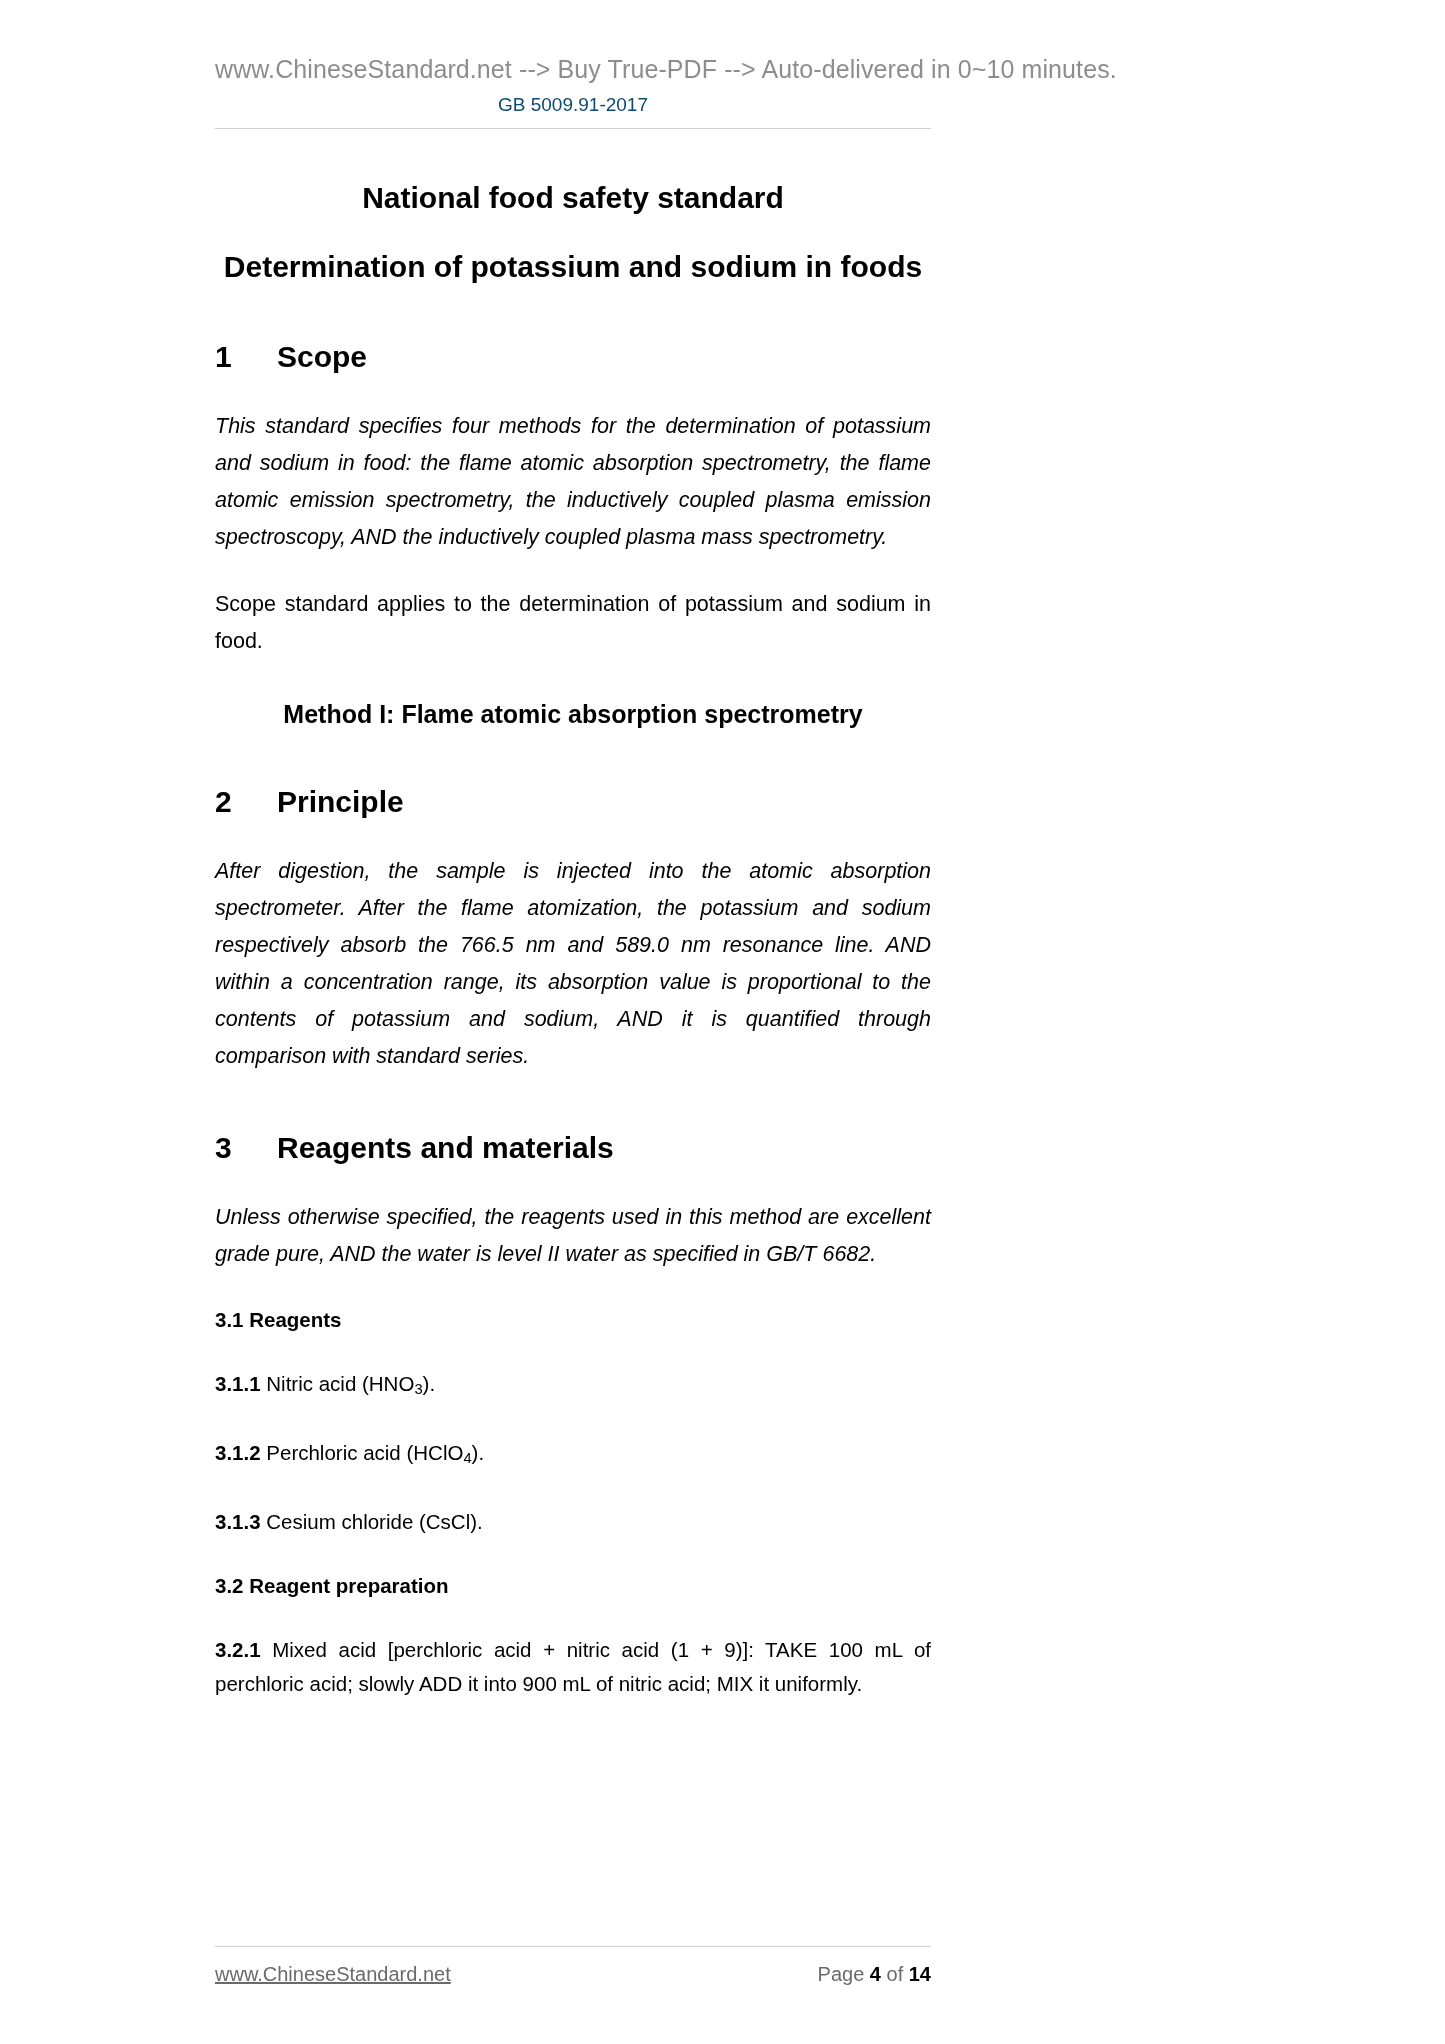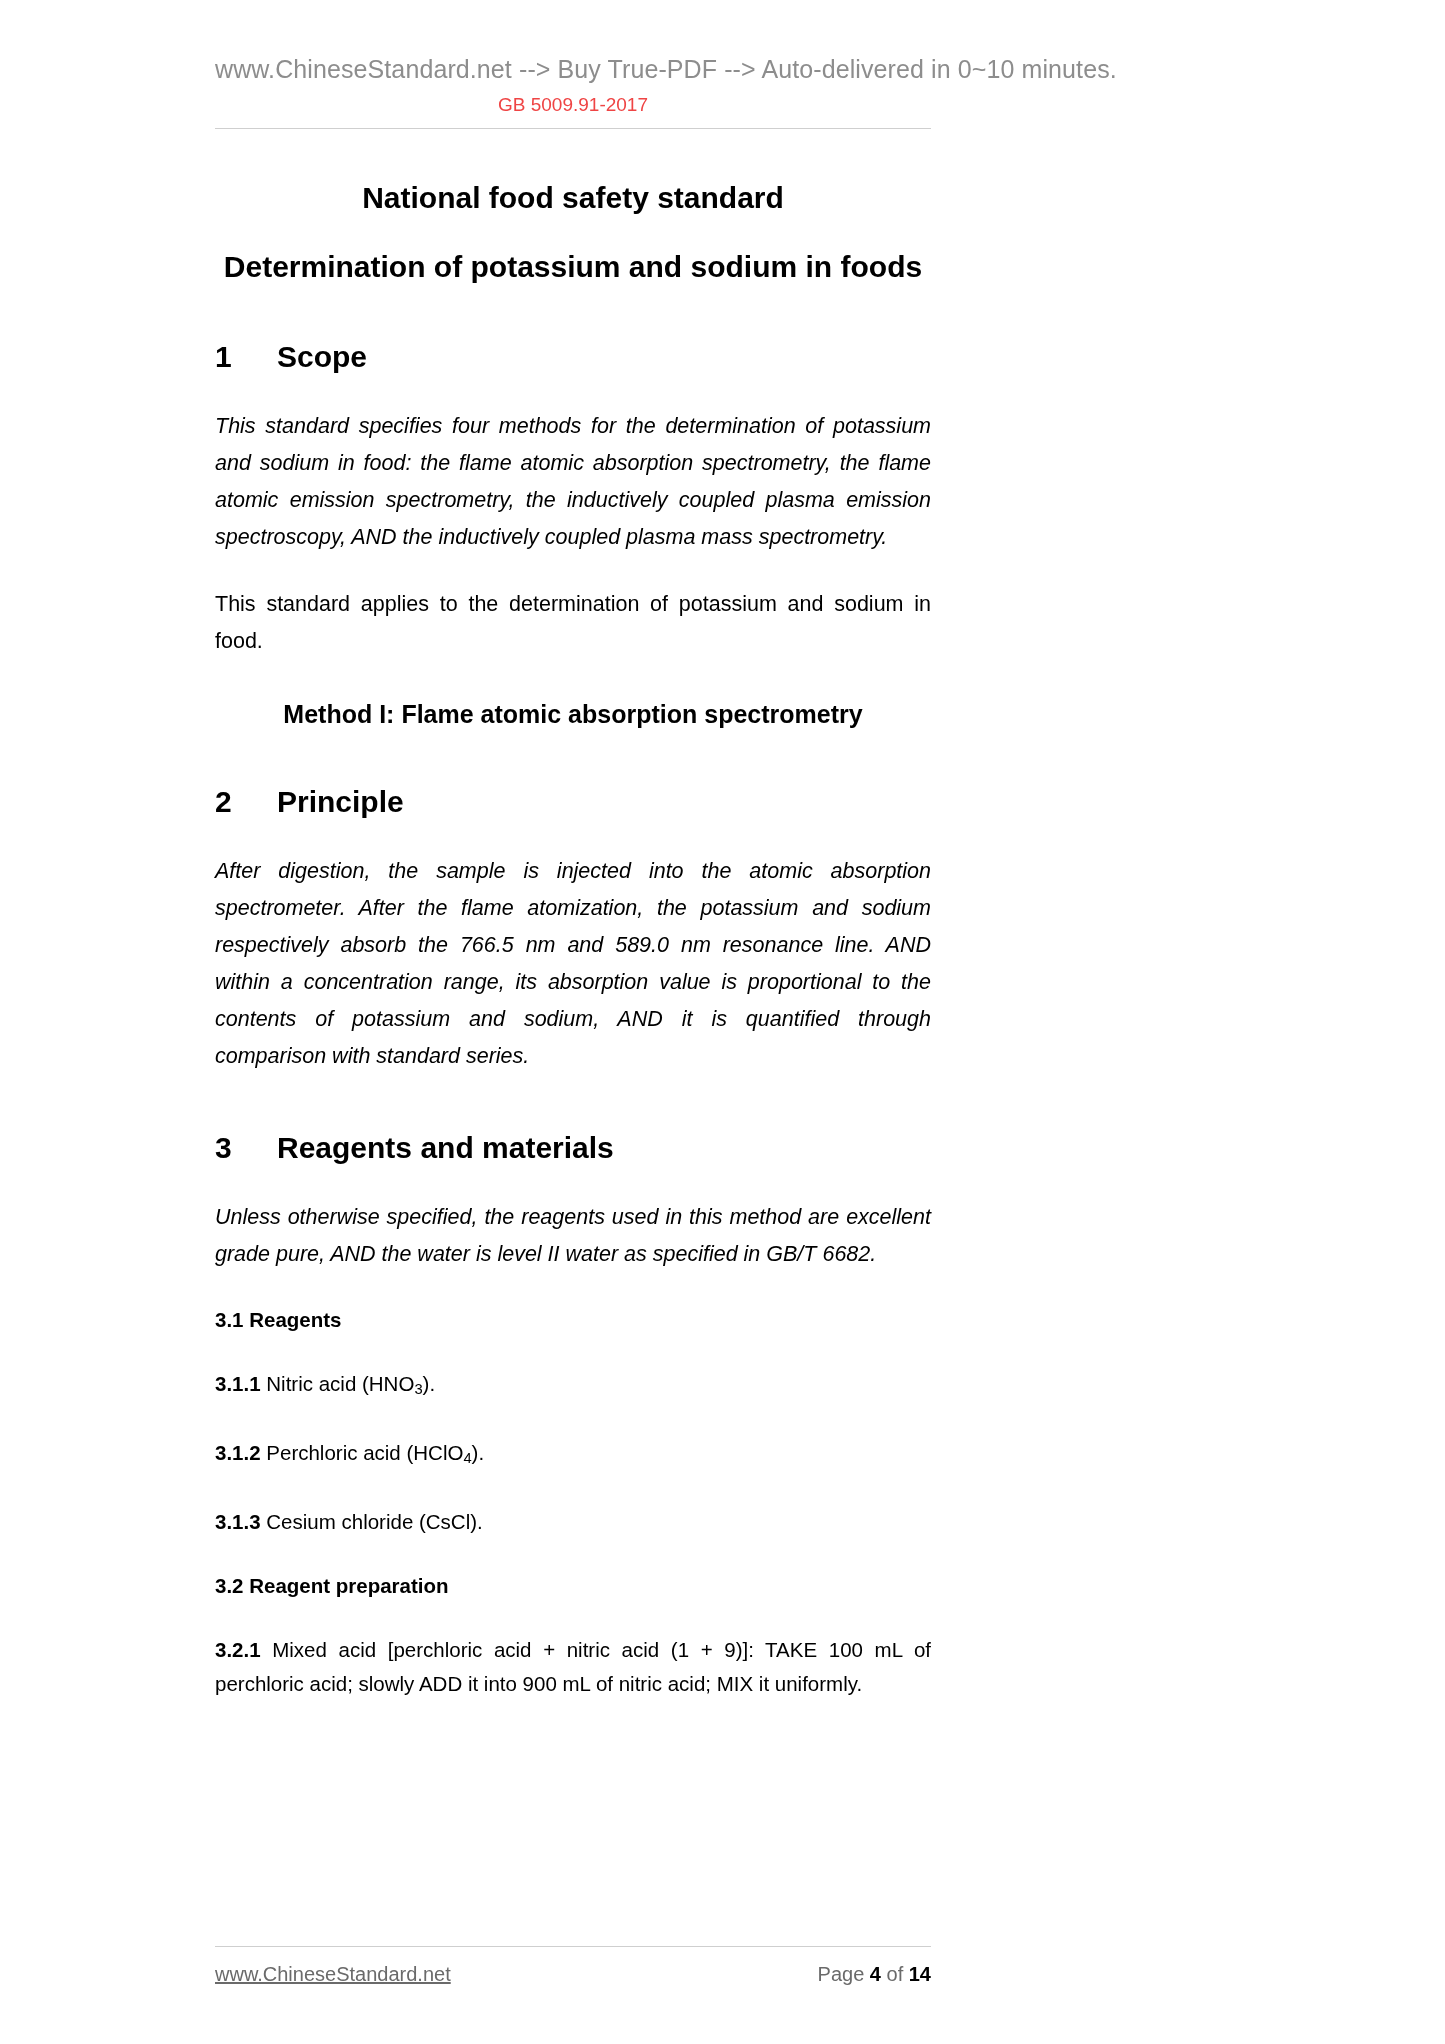--- a/index.html
+++ b/index.html
@@ -27,21 +27,21 @@
     text-align: center;
   }
   .header-line1 {
     font-size: 25px;
     color: #8d8d8d;
     letter-spacing: 0.1px;
     white-space: nowrap;
   }
   .header-line2 {
     font-size: 19px;
-    color: #ef4444;
+    color: #0c4a6e;
     margin-top: 10px;
   }
   .header-rule {
     border-bottom: 1px solid #cfcfcf;
     margin-top: 12px;
   }
   
   .doc-title {
     text-align: center;
     font-size: 30px;
@@ -134,21 +134,21 @@
 
   <div class="doc-title">National food safety standard</div>
   <div class="doc-subtitle">Determination of potassium and sodium in foods</div>
 
   <h2 class="section">
     <span class="num">1</span>
     <span>Scope</span>
   </h2>
 
   <p class="body first-after-head">This standard specifies four methods for the determination of potassium and sodium in food: the flame atomic absorption spectrometry, the flame atomic emission spectrometry, the inductively coupled plasma emission spectroscopy, AND the inductively coupled plasma mass spectrometry.</p>
-  <p class="body">This standard applies to the determination of potassium and sodium in food.</p>
+  <p class="body">Scope standard applies to the determination of potassium and sodium in food.</p>
 
   <div class="method-head">Method I: Flame atomic absorption spectrometry</div>
 
   <h2 class="section">
     <span class="num">2</span>
     <span>Principle</span>
   </h2>
 
   <p class="body first-after-head">After digestion, the sample is injected into the atomic absorption spectrometer. After the flame atomization, the potassium and sodium respectively absorb the 766.5 nm and 589.0 nm resonance line. AND within a concentration range, its absorption value is proportional to the contents of potassium and sodium, AND it is quantified through comparison with standard series.</p>
 

